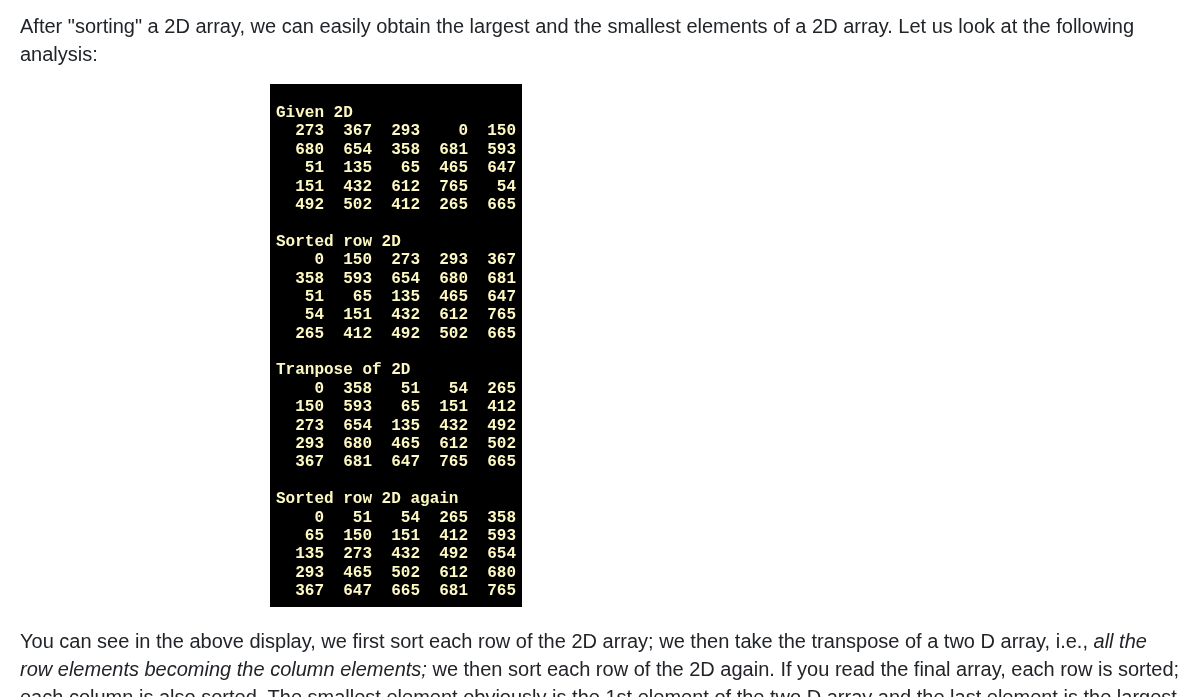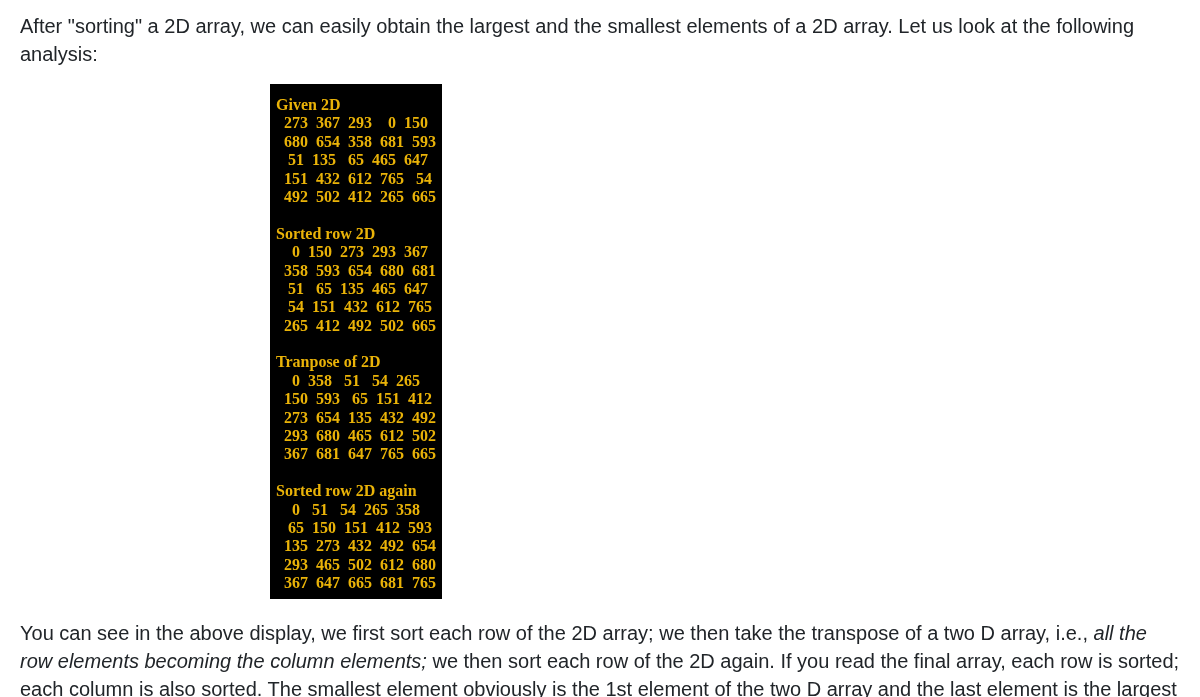--- a/index.html
+++ b/index.html
@@ -14,25 +14,25 @@
       background: #ffffff;
       padding: 12px 20px;
       width: 1200px;
       line-height: 1.4;
     }
     .paragraph {
       margin-bottom: 10px;
     }
     .terminal {
       background: #000000;
-      color: #eab308;
-      font-family: Liberation Serif, serif;
+      color: #fef9c3;
+      font-family: Liberation Mono, monospace;
       font-size: 16px;
       line-height: 1.15;
-      padding: 12px 6px 6px 6px;
+      padding: 20px 6px 6px 6px;
       margin: 6px 0 12px 250px;
       display: inline-block;
       white-space: pre;
       font-weight: bold;
     }
     .italic {
       font-style: italic;
     }
     .after-text {
       margin-top: 8px;

